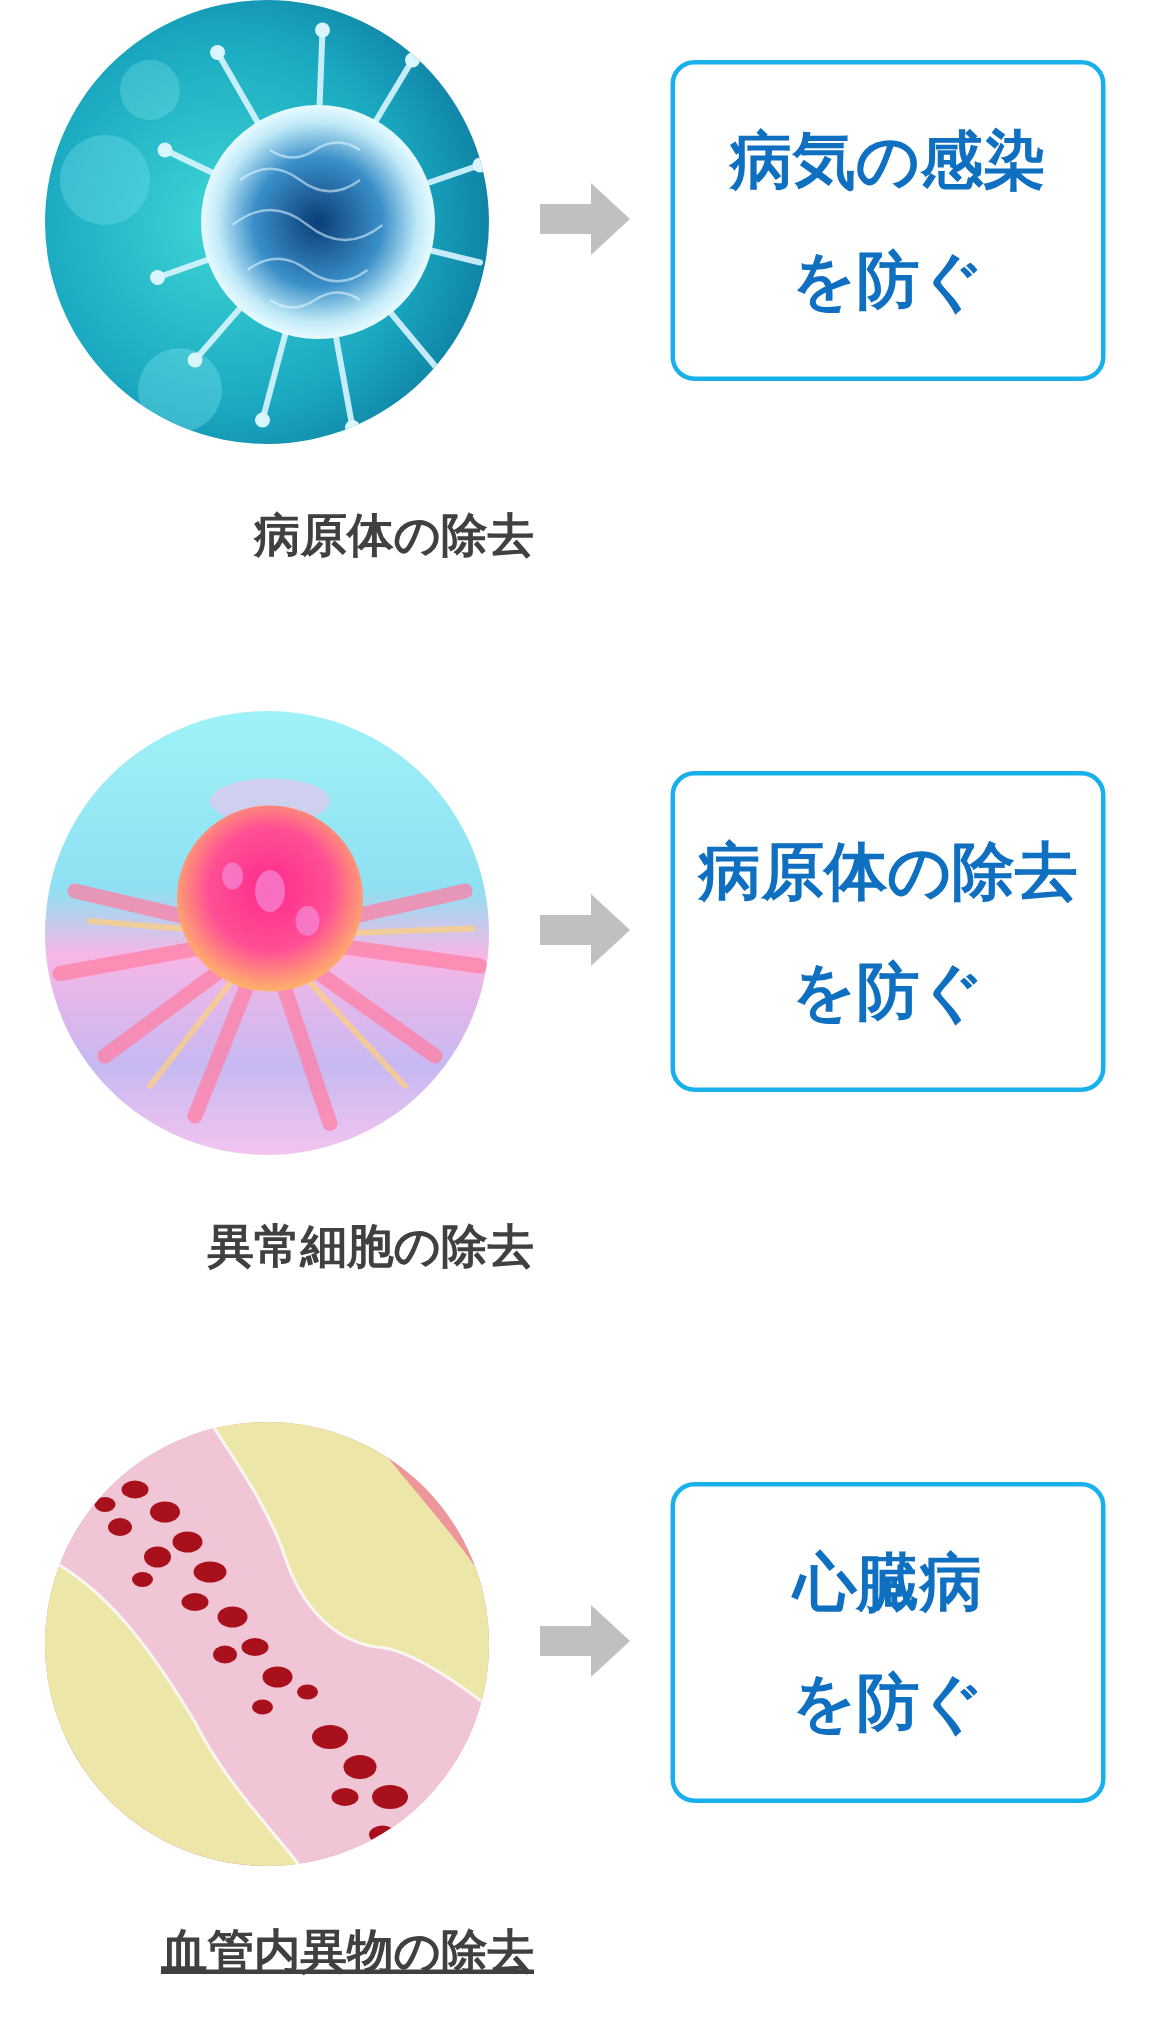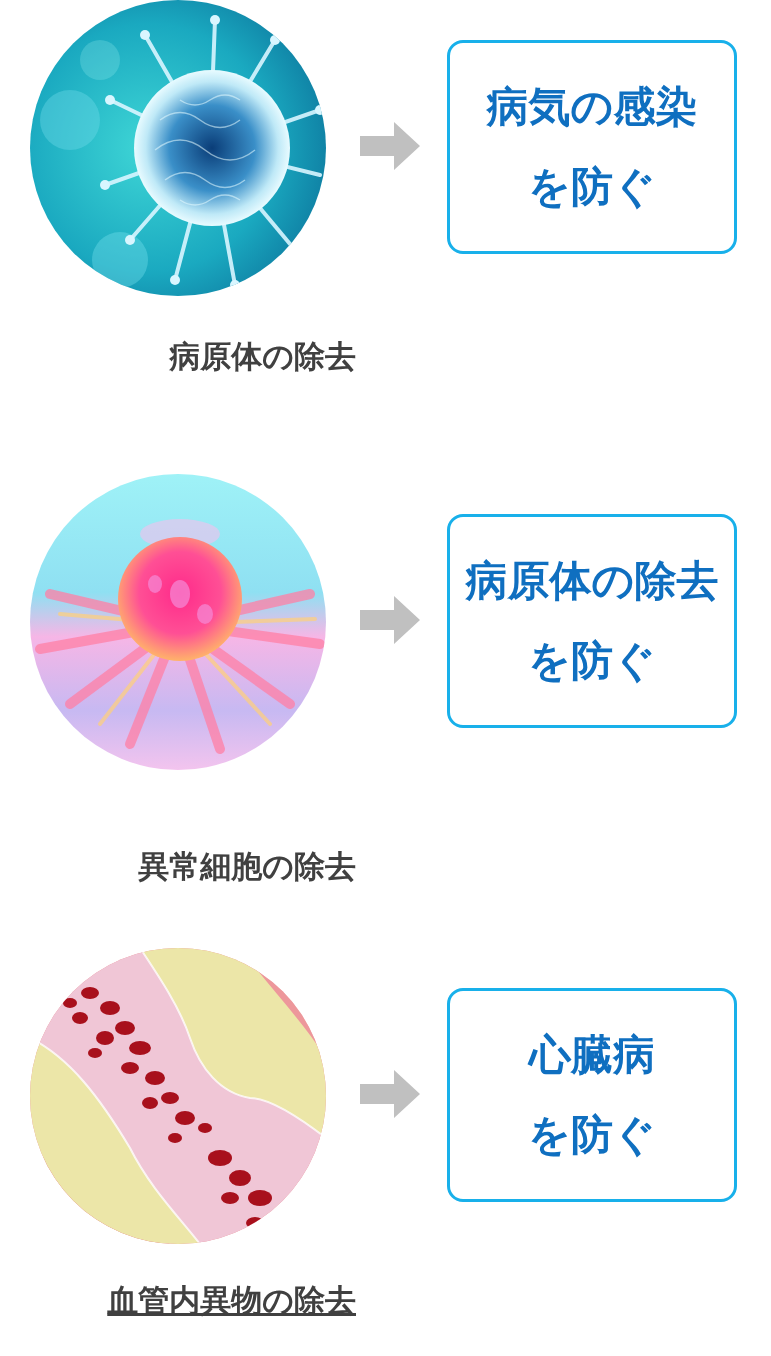--- a/index.html
+++ b/index.html
@@ -39,21 +39,21 @@
       position: absolute;
       left: 0;
       width: 356px;
       text-align: right;
       font-weight: bold;
       font-size: 31px;
       color: #404040;
       letter-spacing: 0px;
     }
     .row-1 .caption { top: 336px; }
-    .row-2 .caption { top: 336px; margin-top: 36px; }
+    .row-2 .caption { top: 336px; }
     .row-3 .caption { top: 332px; text-decoration: underline; }
 
     .arrow {
       position: absolute;
       left: 360px;
       top: 122px;
       width: 60px;
       height: 48px;
     }
     .arrow svg { width: 100%; height: 100%; display: block; }

